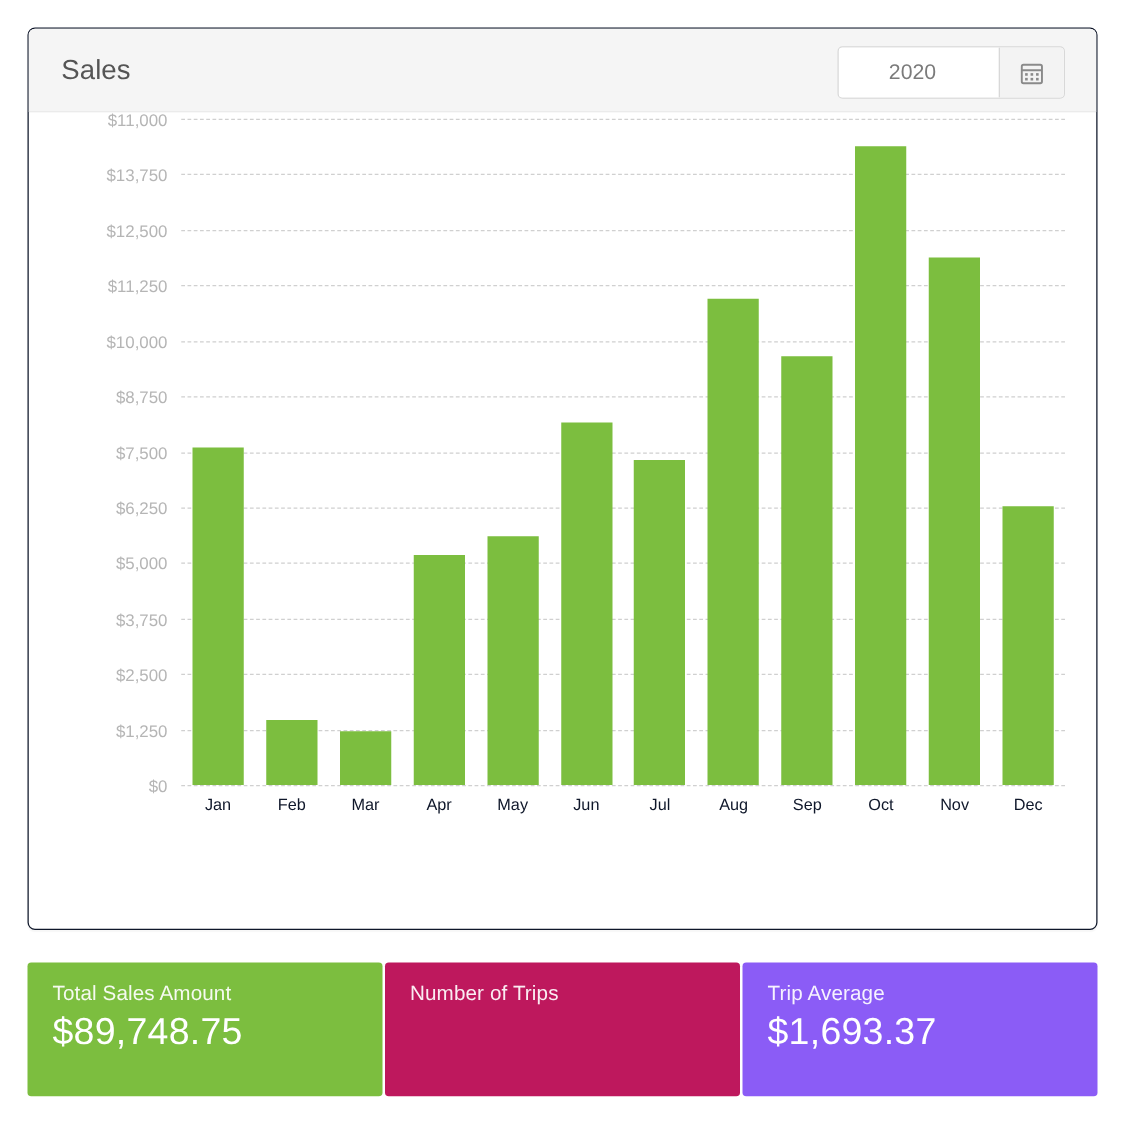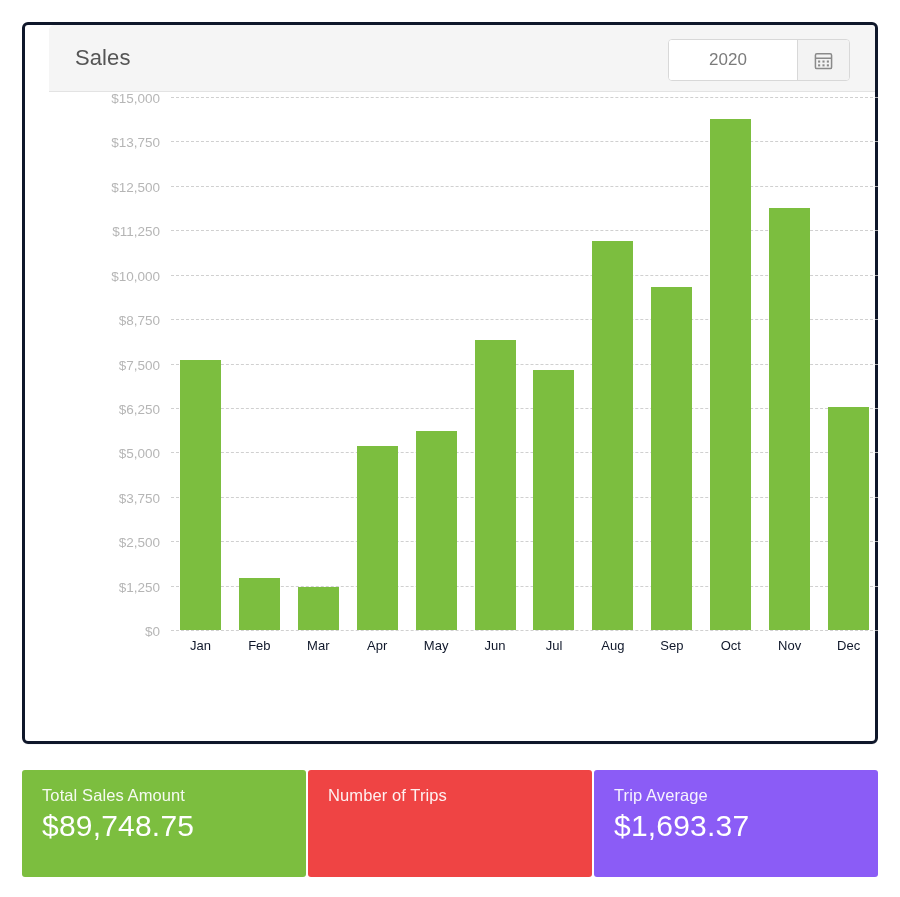--- a/index.html
+++ b/index.html
@@ -16,25 +16,24 @@
   }
 
   
   .panel {
     position: absolute;
     left: 22px;
     top: 22px;
     width: 856px;
     height: 722px;
     background: #ffffff;
-    border: 3px solid #0f172a;
+    border: 1px solid #0f172a;
     border-radius: 6px;
     box-sizing: border-box;
     box-shadow: 0 1px 1px rgba(0,0,0,.035);
-    padding-left: 24px;
   }
   .panel-header {
     position: relative;
     height: 67px;
     background: #f5f5f5;
     border-bottom: 1px solid #e3e3e3;
     border-radius: 5px 5px 0 0;
     box-sizing: border-box;
   }
   .panel-title {
@@ -210,21 +209,21 @@
         </span>
       </button>
     </div>
   </div>
 
   <div class="chart-body">
     <div class="chart">
       <div class="plot">
         <div id="gridlines">
             <div class="gridline" style="top: 0%;">
-              <span class="ytick">$15,000</span>
+              <span class="ytick">$11,000</span>
             </div>
             <div class="gridline" style="top: 8.33333%;">
               <span class="ytick">$13,750</span>
             </div>
             <div class="gridline" style="top: 16.6667%;">
               <span class="ytick">$12,500</span>
             </div>
             <div class="gridline" style="top: 25%;">
               <span class="ytick">$11,250</span>
             </div>
@@ -312,20 +311,20 @@
     </div>
   </div>
 
 </div>
 
 <div class="cards" id="cards">
     <div class="card" style="background: rgb(124, 190, 63);">
       <div class="card-label">Total Sales Amount</div>
       <div class="card-value">$89,748.75</div>
     </div>
-    <div class="card" style="background: #ef4444;">
+    <div class="card" style="background: #be185d;">
       <div class="card-label">Number of Trips</div>
     </div>
     <div class="card" style="background: #8b5cf6;">
       <div class="card-label">Trip Average</div>
       <div class="card-value">$1,693.37</div>
     </div>
   </div>
 
 </body></html>

